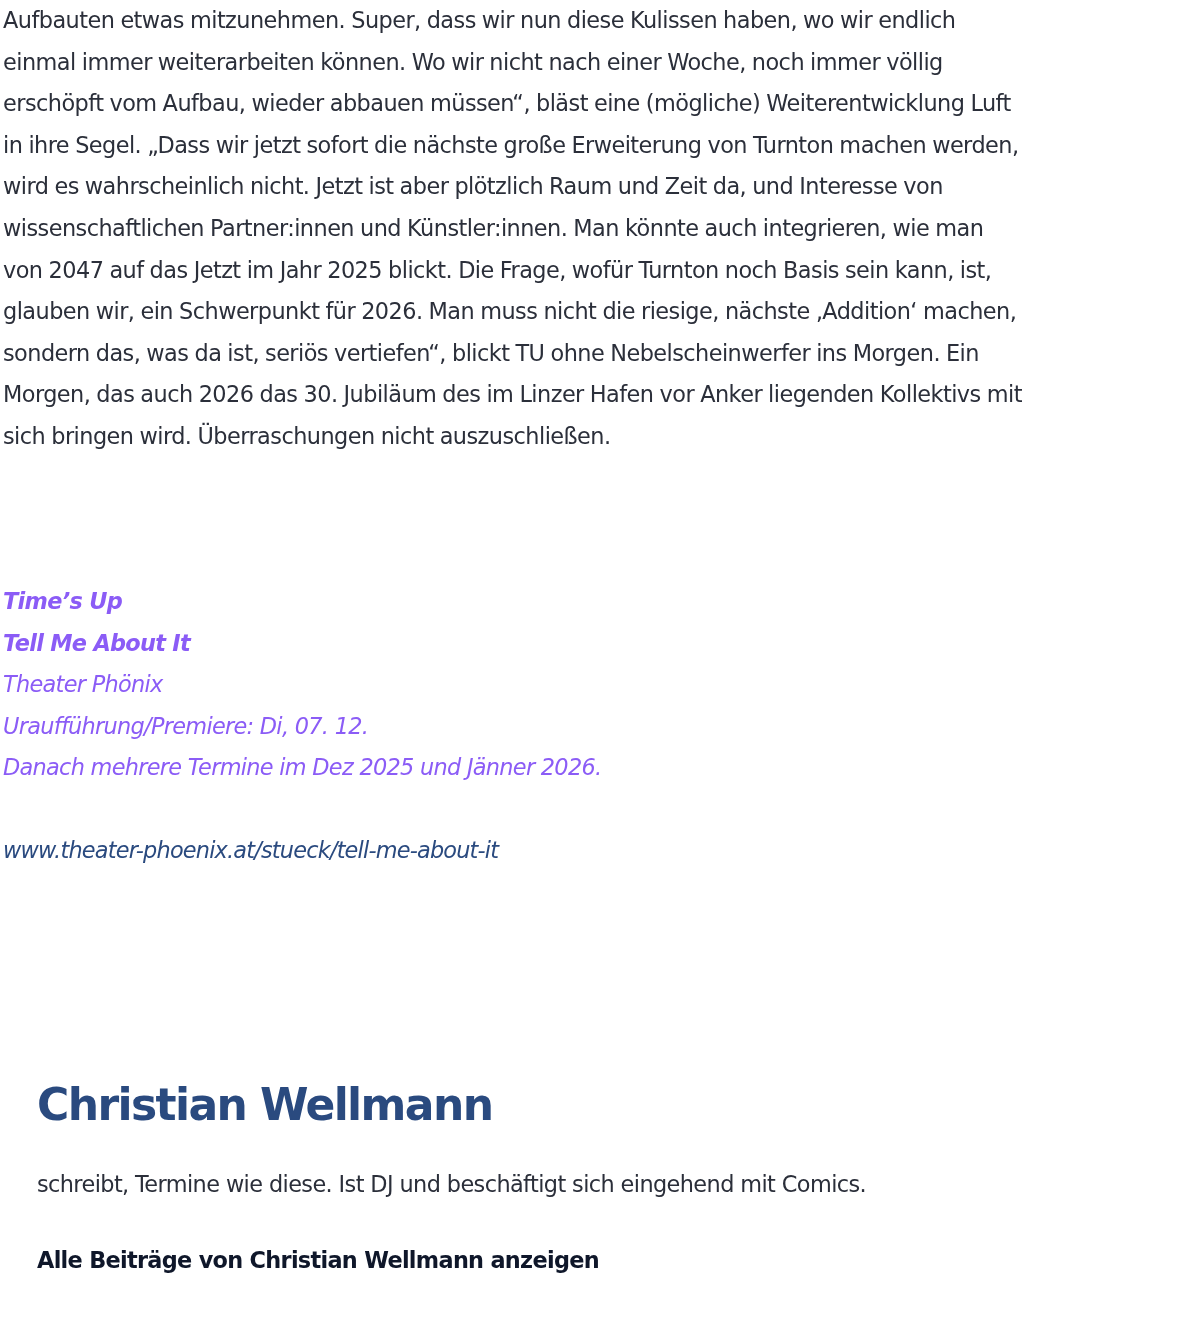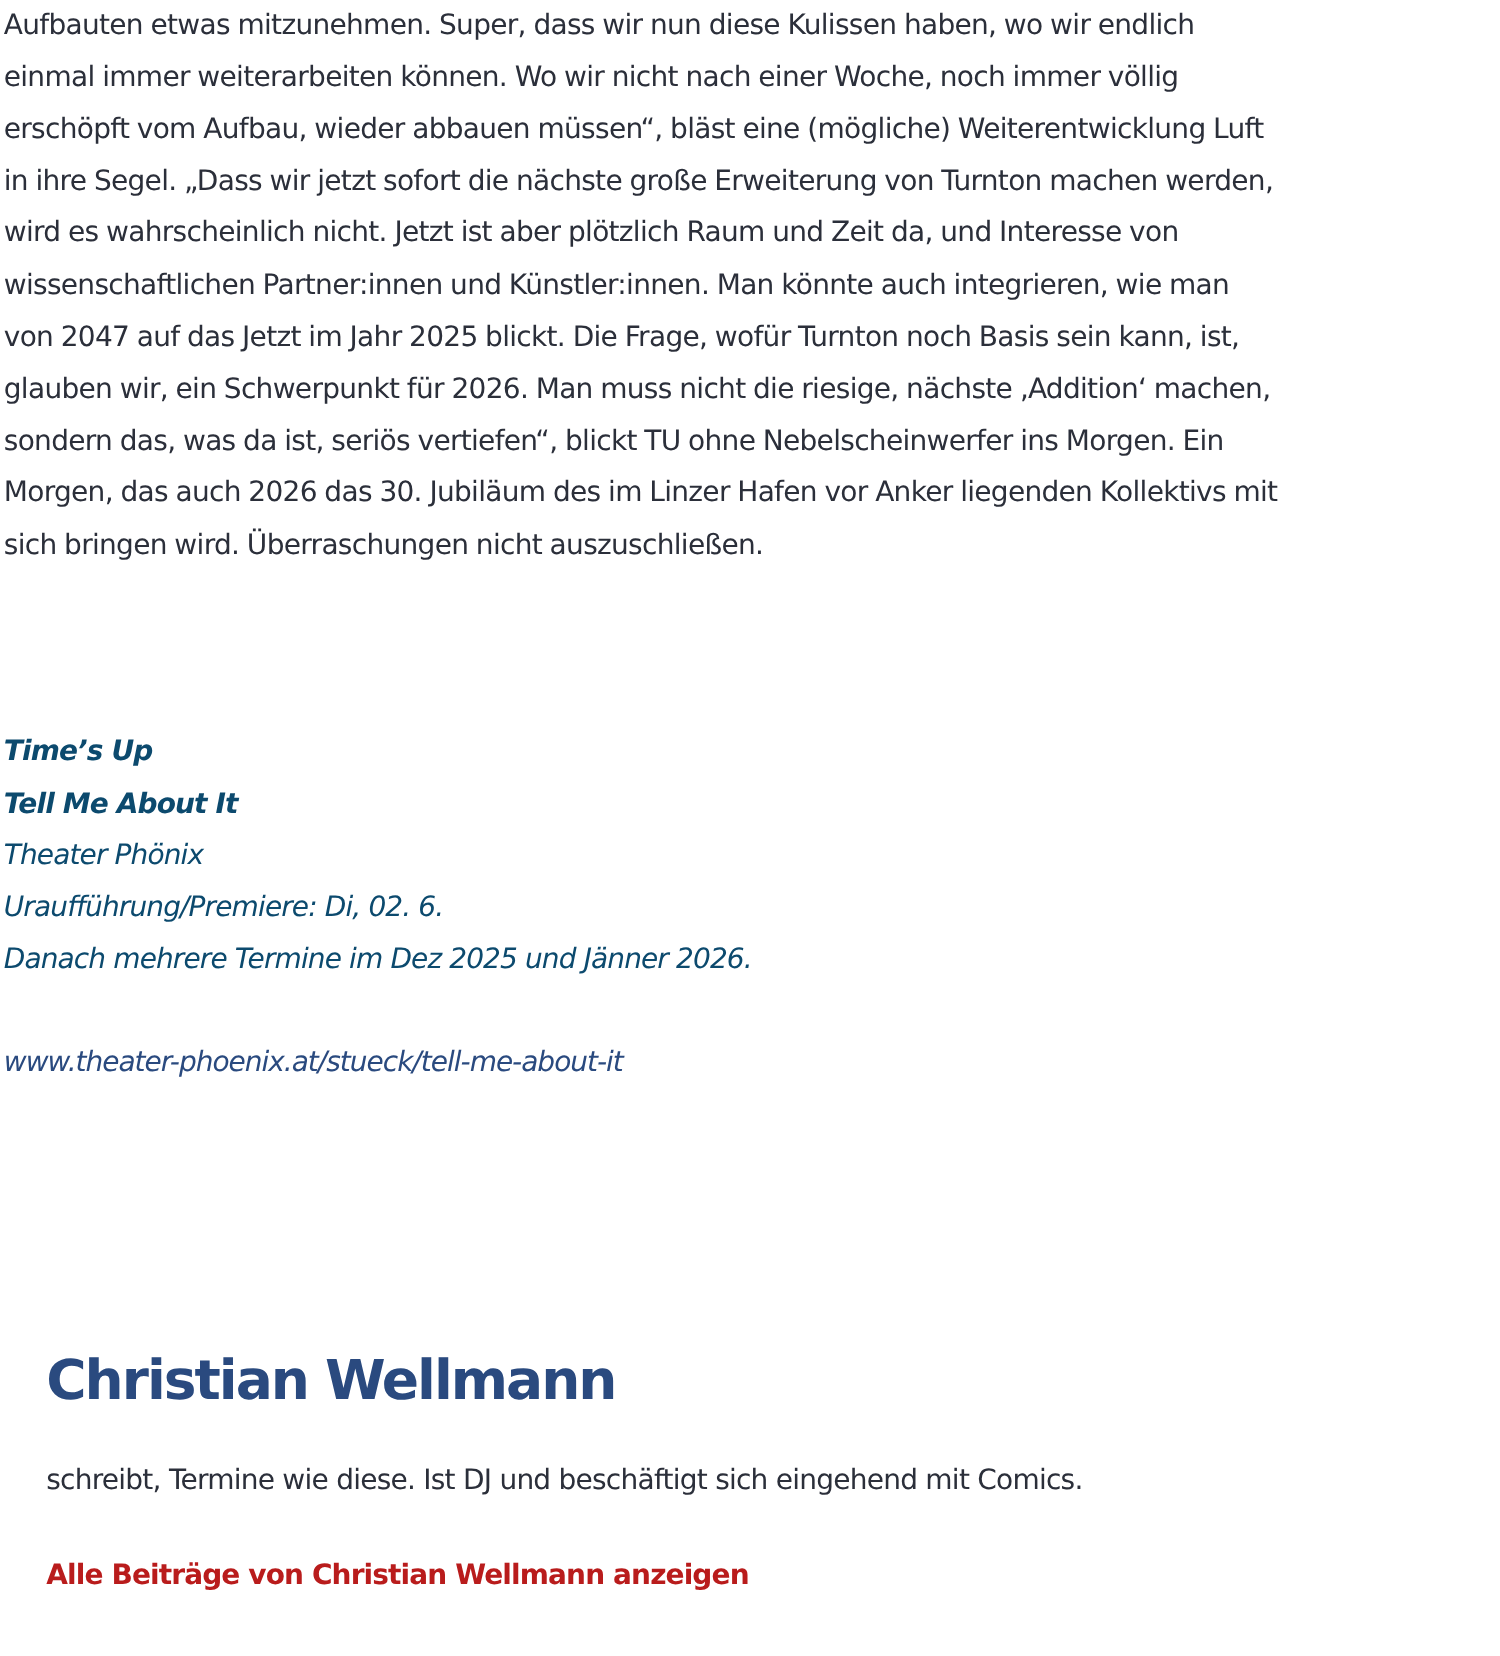--- a/index.html
+++ b/index.html
@@ -37,21 +37,21 @@
     .body-para .ln { display: block; }
 
     .info-block {
       position: absolute;
       top: 581px;
       left: 3px;
       font-style: italic;
       font-size: 22.4px;
       line-height: 41.6px;
       letter-spacing: -0.7px;
-      color: #0c4a6e;
+      color: #8b5cf6;
     }
     .info-block .ln { display: block; white-space: nowrap; }
     .info-block .bold { font-weight: bold; }
 
     .links-block {
       position: absolute;
       top: 830px;
       left: 3px;
       font-style: italic;
       font-size: 22.4px;
@@ -91,21 +91,21 @@
       white-space: nowrap;
     }
     .author-link {
       position: absolute;
       top: 170px;
       left: 0;
       font-size: 22.4px;
       line-height: 40px;
       font-weight: bold;
       letter-spacing: -0.7px;
-      color: #b91c1c;
+      color: #0f172a;
       text-decoration: none;
       white-space: nowrap;
     }
   </style>
 </head>
 <body>
 
 <div class="article">
   <p class="body-para">
     <span class="ln">Aufbauten etwas mitzunehmen. Super, dass wir nun diese Kulissen haben, wo wir endlich</span>
@@ -119,21 +119,21 @@
     <span class="ln">sondern das, was da ist, seriös vertiefen“, blickt TU ohne Nebelscheinwerfer ins Morgen. Ein</span>
     <span class="ln">Morgen, das auch 2026 das 30. Jubiläum des im Linzer Hafen vor Anker liegenden Kollektivs mit</span>
     <span class="ln">sich bringen wird. Überraschungen nicht auszuschließen.</span>
   </p>
 </div>
 
 <div class="info-block">
   <span class="ln bold">Time’s Up</span>
   <span class="ln bold">Tell Me About It</span>
   <span class="ln">Theater Phönix</span>
-  <span class="ln">Uraufführung/Premiere: Di, 02. 6.</span>
+  <span class="ln">Uraufführung/Premiere: Di, 07. 12.</span>
   <span class="ln">Danach mehrere Termine im Dez 2025 und Jänner 2026.</span>
 </div>
 
 <div class="links-block">
   <a href="#">www.theater-phoenix.at/stueck/tell-me-about-it</a>
 </div>
 
 <div class="author-box">
   <h2 class="author-name">Christian Wellmann</h2>
   <p class="author-bio">schreibt, Termine wie diese. Ist DJ und beschäftigt sich eingehend mit Comics.</p>

